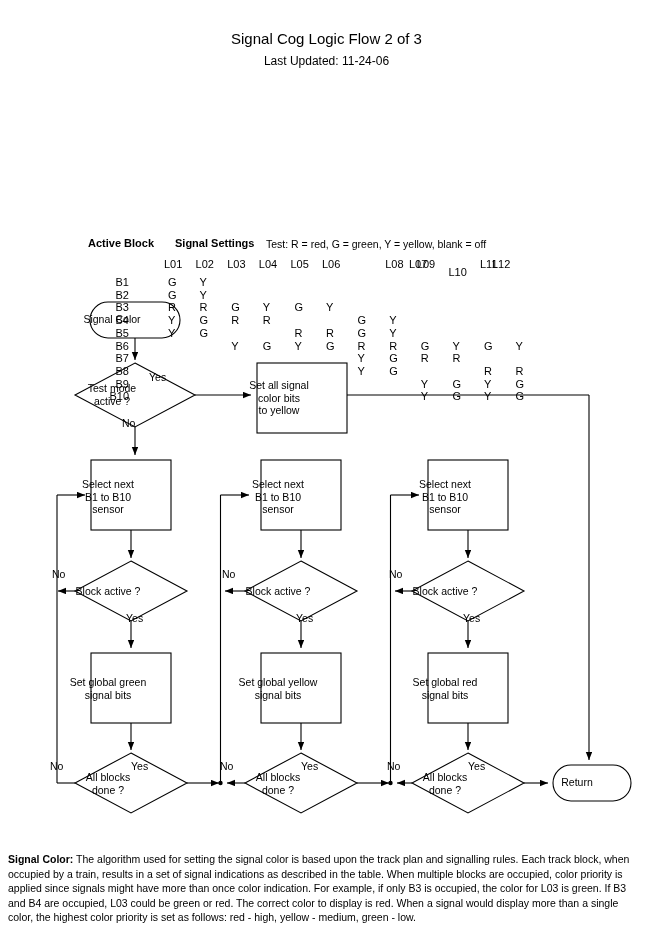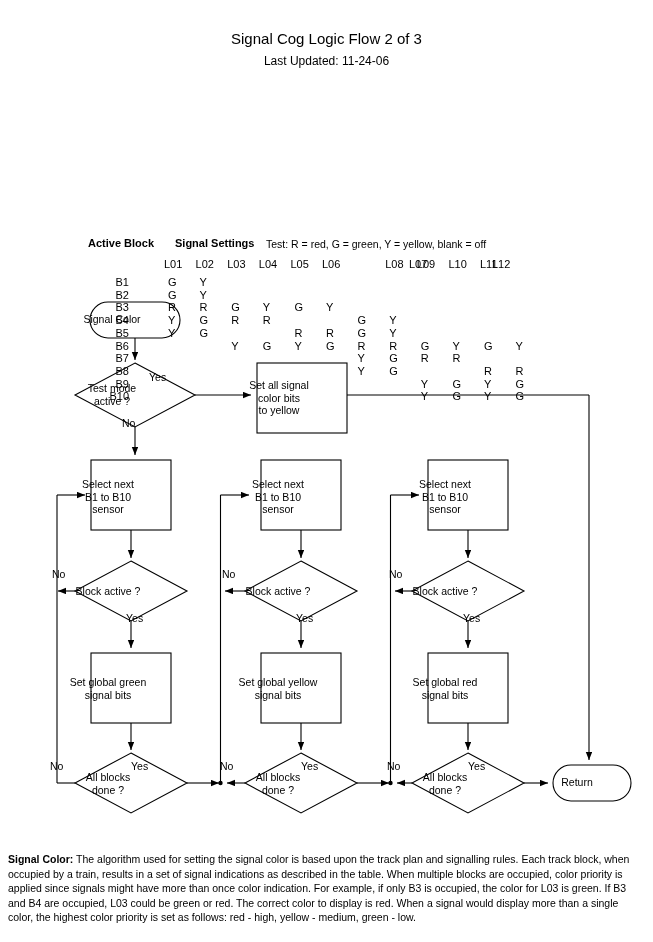--- a/index.html
+++ b/index.html
@@ -130,21 +130,21 @@
 
 <div class="col-head" style="left: 164px;">L01</div>
     <div class="col-head" style="left: 195.6px;">L02</div>
     <div class="col-head" style="left: 227.2px;">L03</div>
     <div class="col-head" style="left: 258.8px;">L04</div>
     <div class="col-head" style="left: 290.4px;">L05</div>
     <div class="col-head" style="left: 322px;">L06</div>
     <div class="col-head" style="left: 361px; padding-left: 48px;">L07</div>
     <div class="col-head" style="left: 385.2px;">L08</div>
     <div class="col-head" style="left: 416.8px;">L09</div>
-    <div class="col-head" style="left: 448.4px;">L10</div>
+    <div class="col-head" style="left: 448.4px; margin-top: 8px;">L10</div>
     <div class="col-head" style="left: 480px;">L11</div>
     <div class="col-head" style="left: 492px;">L12</div>
     <div class="row-label" style="left: 95px; top: 158px;">B1</div>
     <div class="cell" style="left: 168px; top: 158px;">G</div>
     <div class="cell" style="left: 199.6px; top: 158px;">Y</div>
     <div class="row-label" style="left: 95px; top: 170.7px;">B2</div>
     <div class="cell" style="left: 168px; top: 170.7px;">G</div>
     <div class="cell" style="left: 199.6px; top: 170.7px;">Y</div>
     <div class="row-label" style="left: 95px; top: 183.4px;">B3</div>
     <div class="cell" style="left: 168px; top: 183.4px;">R</div>

